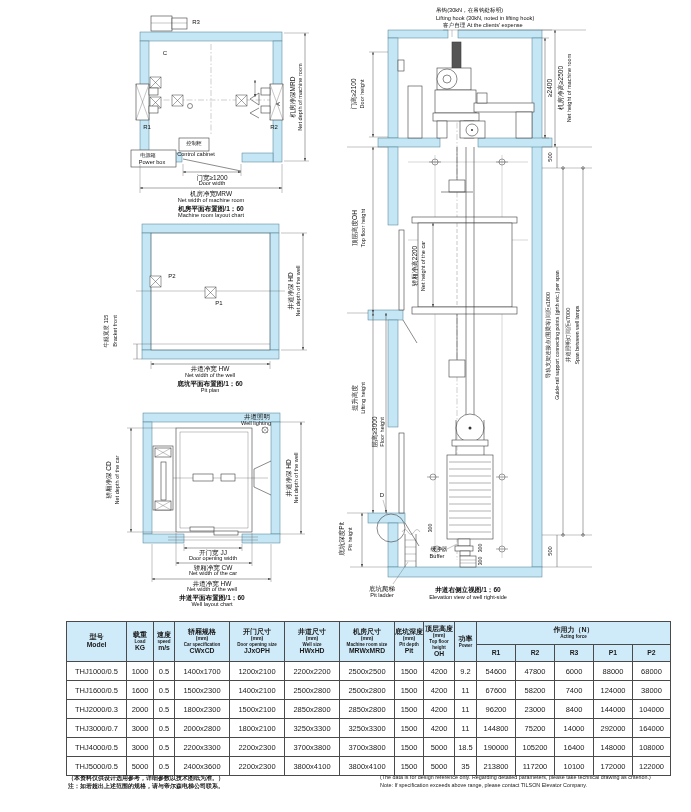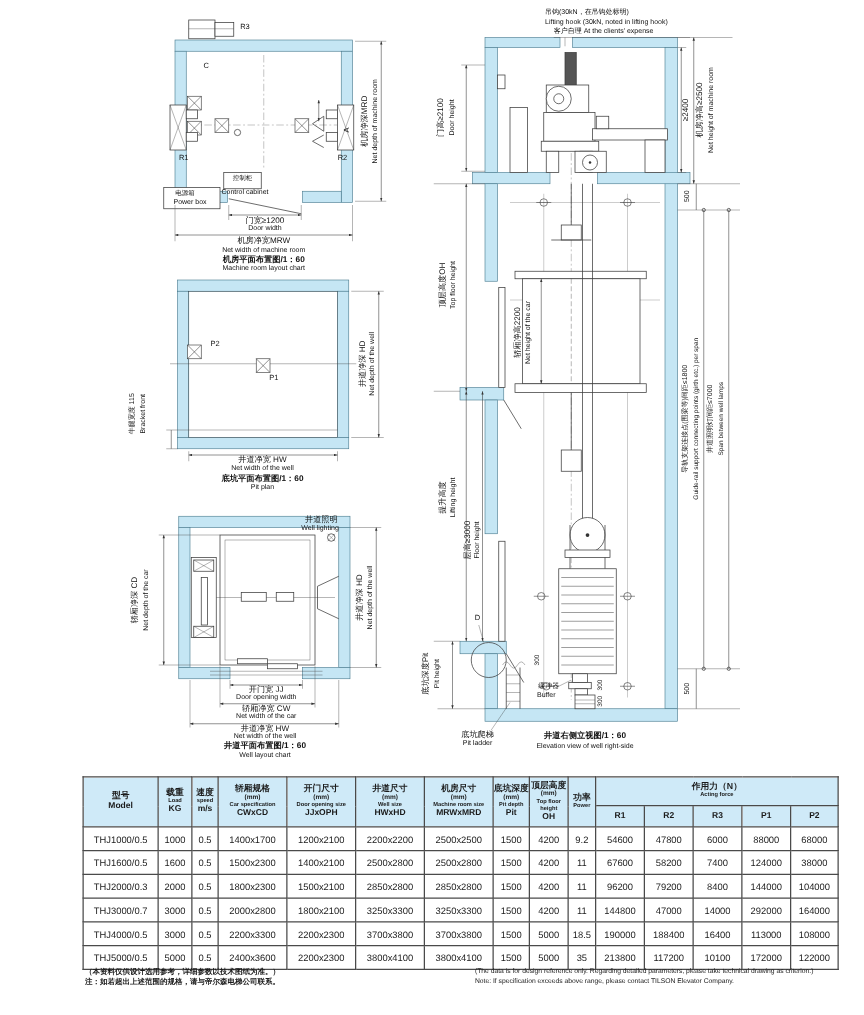--- a/index.html
+++ b/index.html
@@ -531,57 +531,57 @@
           <td>2000</td>
           <td>0.5</td>
           <td>1800x2300</td>
           <td>1500x2100</td>
           <td>2850x2800</td>
           <td>2850x2800</td>
           <td>1500</td>
           <td>4200</td>
           <td>11</td>
           <td>96200</td>
-          <td>79200</td>
+          <td>23000</td>
           <td>8400</td>
           <td>144000</td>
           <td>104000</td>
         </tr>
         <tr>
           <td>THJ3000/0.7</td>
           <td>3000</td>
           <td>0.5</td>
           <td>2000x2800</td>
           <td>1800x2100</td>
           <td>3250x3300</td>
           <td>3250x3300</td>
           <td>1500</td>
           <td>4200</td>
           <td>11</td>
           <td>144800</td>
-          <td>47000</td>
+          <td>75200</td>
           <td>14000</td>
           <td>292000</td>
           <td>164000</td>
         </tr>
         <tr>
           <td>THJ4000/0.5</td>
           <td>3000</td>
           <td>0.5</td>
           <td>2200x3300</td>
           <td>2200x2300</td>
           <td>3700x3800</td>
           <td>3700x3800</td>
           <td>1500</td>
           <td>5000</td>
           <td>18.5</td>
           <td>190000</td>
-          <td>188400</td>
+          <td>105200</td>
           <td>16400</td>
-          <td>113000</td>
+          <td>148000</td>
           <td>108000</td>
         </tr>
         <tr>
           <td>THJ5000/0.5</td>
           <td>5000</td>
           <td>0.5</td>
           <td>2400x3600</td>
           <td>2200x2300</td>
           <td>3800x4100</td>
           <td>3800x4100</td>

